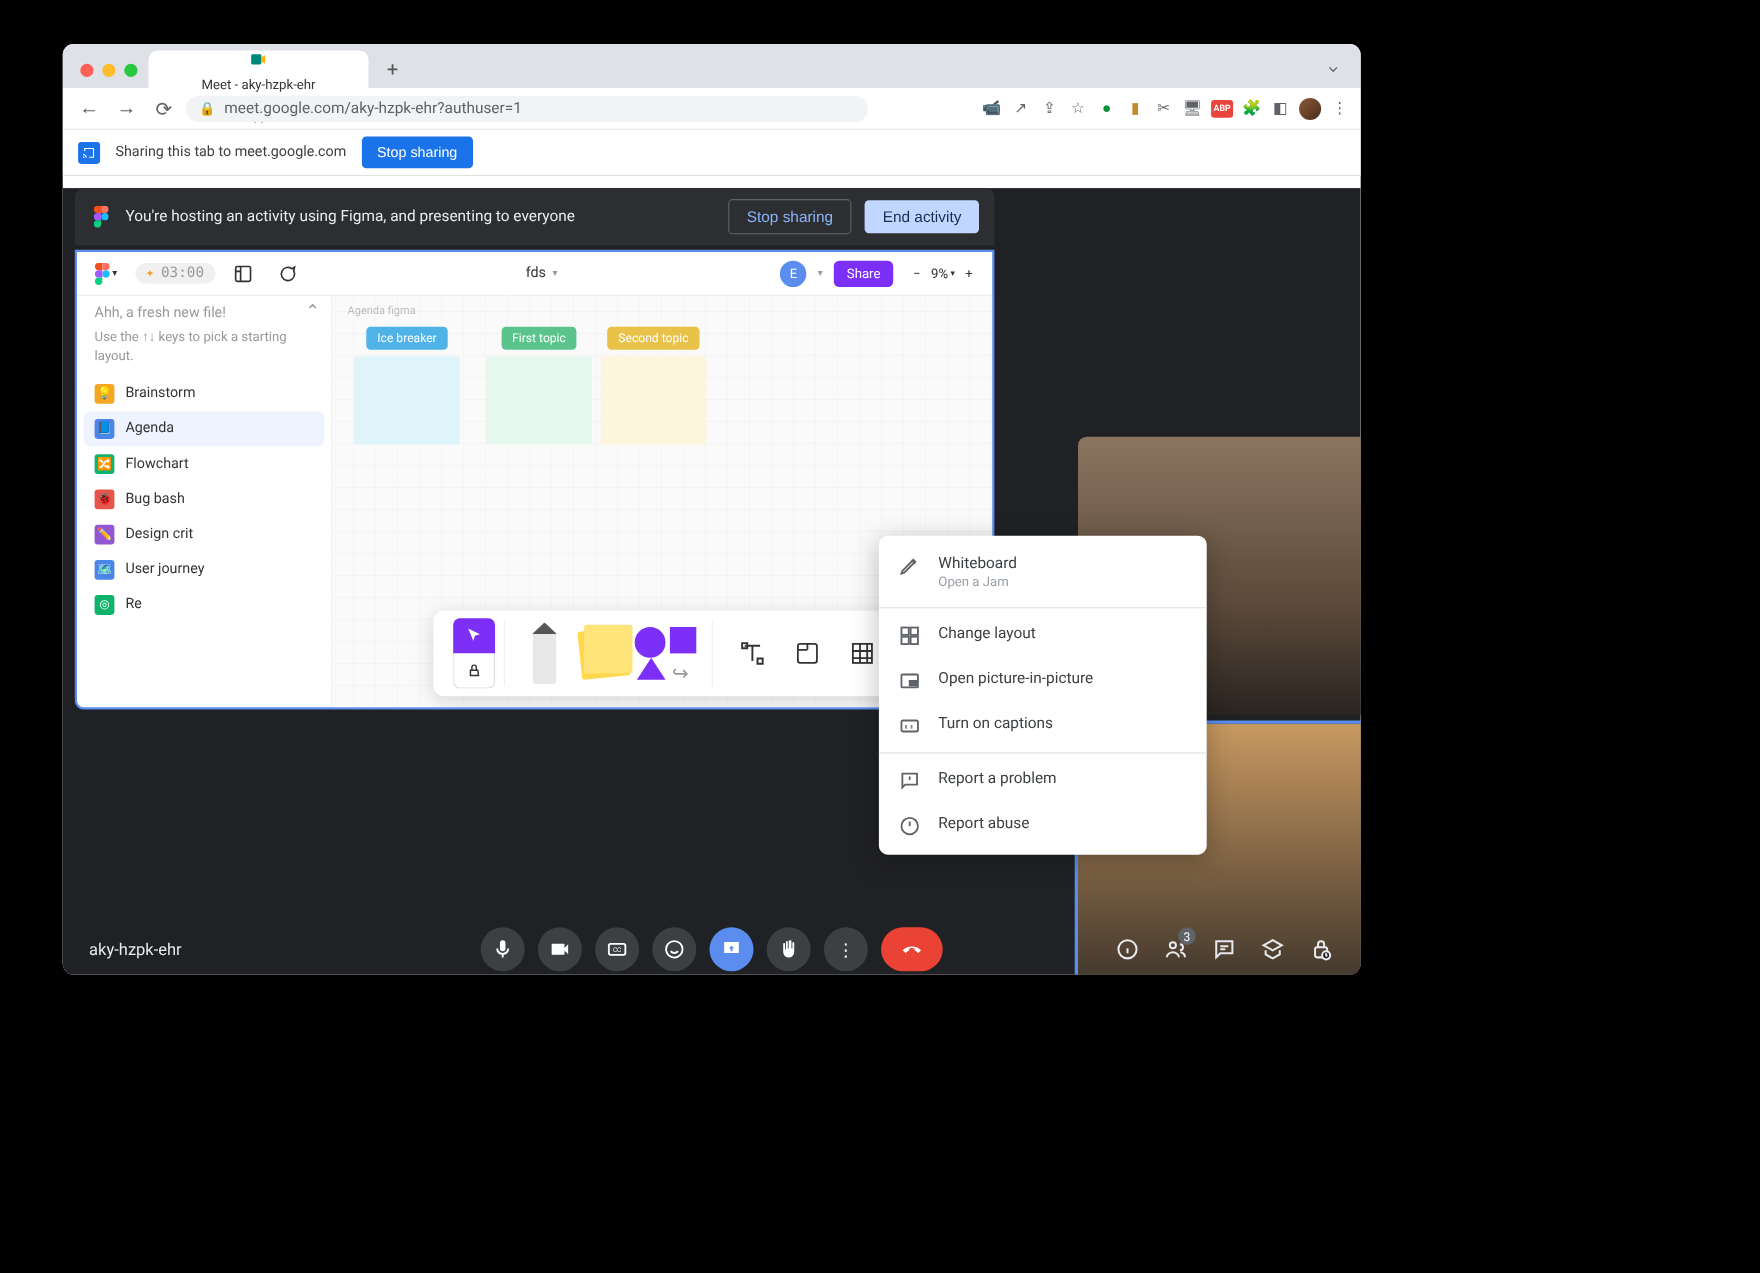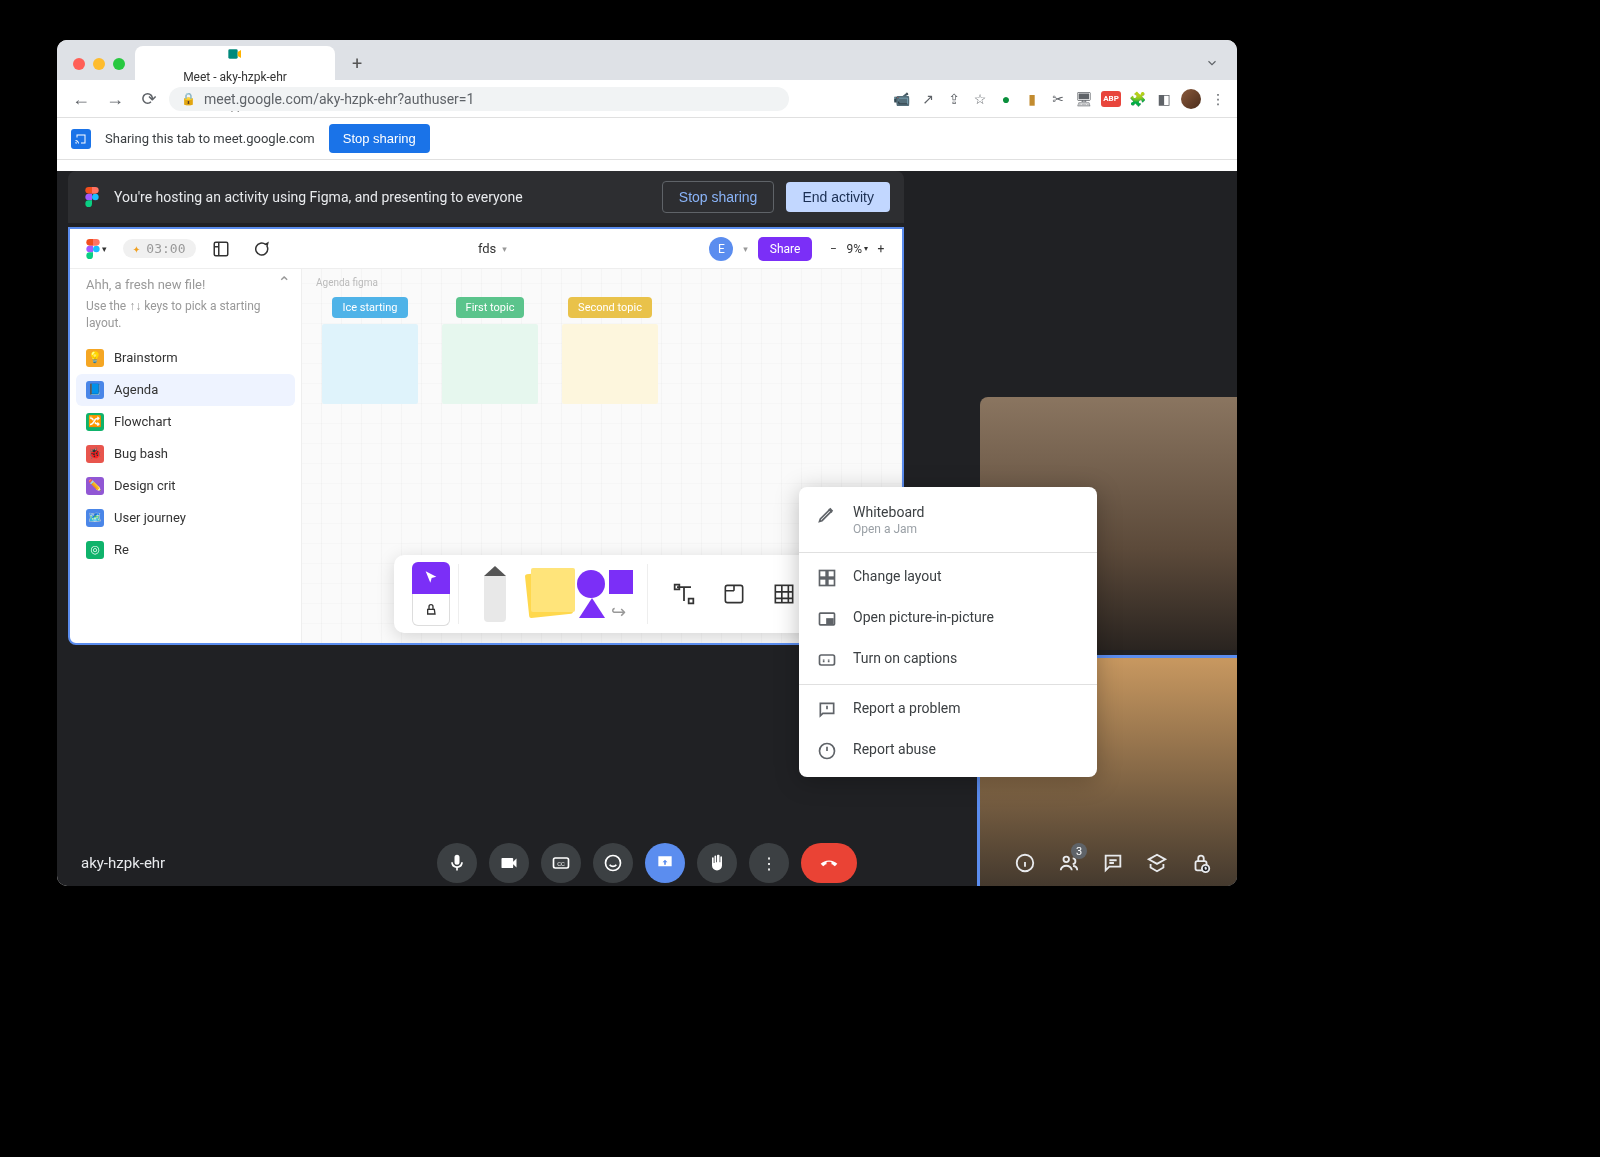--- a/index.html
+++ b/index.html
@@ -277,28 +277,28 @@
               <div class="tmpl-item">
                 <span class="tmpl-icon" style="background:#0fb36b">◎</span>
                 <span>Re</span>
               </div>
             </div>
         </div>
         <div class="figma-canvas">
           <div class="canvas-label">Agenda figma</div>
           <div id="cols">
               <div class="sticky-col" style="left: 20px;">
-                <div class="sticky-header" style="background:#4fb3e8">Ice starting</div>
+                <div class="sticky-header" style="background:#4fb3e8">Ice breaker</div>
                 <div class="sticky" style="background:#dff3fb"></div>
               </div>
               <div class="sticky-col" style="left: 140px;">
                 <div class="sticky-header" style="background:#5bc48c">First topic</div>
                 <div class="sticky" style="background:#e6f7ee"></div>
               </div>
-              <div class="sticky-col" style="left: 260px;">
+              <div class="sticky-col" style="left: 244px;">
                 <div class="sticky-header" style="background:#e9c24a">Second topic</div>
                 <div class="sticky" style="background:#fdf6dd"></div>
               </div>
             </div>
 
           <div class="figjam-tools">
             <div class="fj-group">
               <div class="fj-pointer">
                 <div class="t">
                     <svg width="16" height="16" viewBox="0 0 24 24" fill="#fff">

